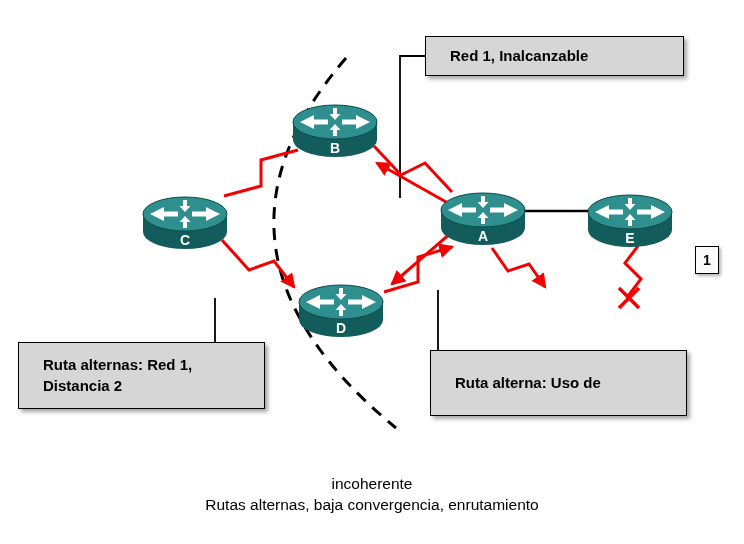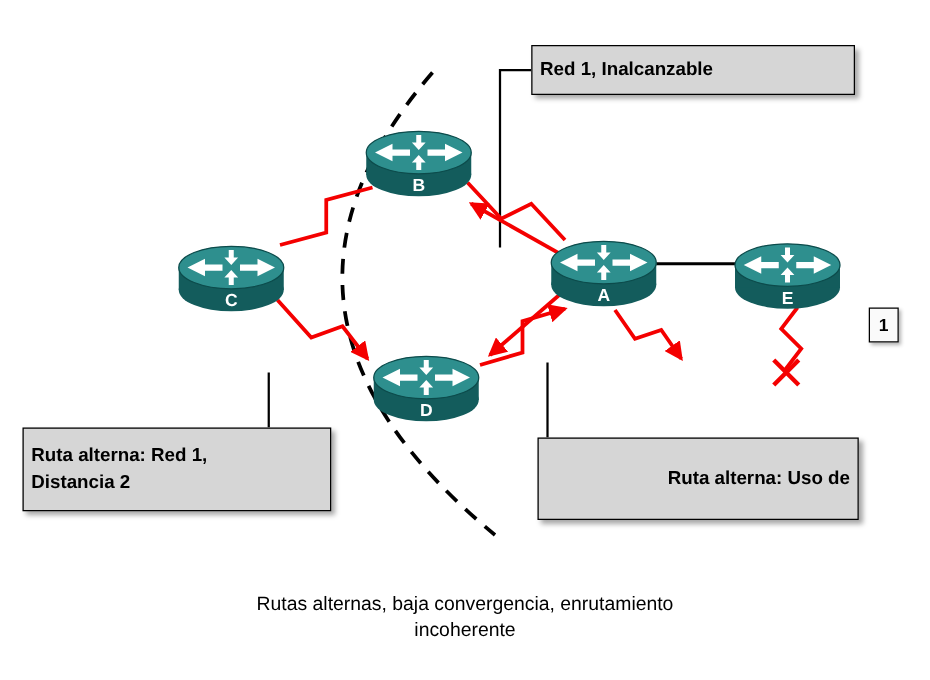--- a/index.html
+++ b/index.html
@@ -6,25 +6,25 @@
   .stage{
     position:relative;width:744px;height:544px;background:#ffffff;
     font-family:"Liberation Sans",sans-serif;overflow:hidden;
   }
   .stage svg{position:absolute;left:0;top:0;}
   .callout{
     position:absolute;background:#d6d6d6;border:1.6px solid #000;
     box-shadow:3px 3px 4px rgba(0,0,0,.35);
     font-weight:bold;font-size:15px;color:#000;
     display:flex;flex-direction:column;justify-content:center;
-    padding:6px 6px;box-sizing:border-box;line-height:1.35;
+    padding:6px 24px;box-sizing:border-box;line-height:1.35;
   }
   #callout-top{left:425px;top:36px;width:259px;height:40px;}
   #callout-left{left:18px;top:342px;width:247px;height:67px;}
-  #callout-right{left:430px;top:350px;width:257px;height:66px;text-align:right;}
+  #callout-right{left:430px;top:350px;width:257px;height:66px;}
   .badge{
     position:absolute;left:695px;top:246px;width:22px;height:26px;
     background:#fafafa;border:1.6px solid #000;box-shadow:2px 2px 3px rgba(0,0,0,.3);
     font-weight:bold;font-size:14px;color:#000;
     display:flex;align-items:center;justify-content:center;
   }
   .caption{
     position:absolute;left:0;top:474px;width:744px;text-align:center;
     font-size:15.5px;color:#000;line-height:1.35;
   }
@@ -95,28 +95,28 @@
       <use href="#router"></use>
       <text class="router-label" x="0" y="31">E</text>
     </g>
   </svg>
 
   <div class="callout" id="callout-top">
     <div>Red 1, Inalcanzable</div>
   </div>
 
   <div class="callout" id="callout-left">
-    <div>Ruta alterna: Red 1,</div>
+    <div>Ruta alternas: Red 1,</div>
     <div>Distancia 2</div>
   </div>
 
   <div class="callout" id="callout-right">
     <div>Ruta alterna: Uso de</div>
   </div>
 
   <div class="badge">1</div>
 
   <div class="caption">
+    <div>incoherente</div>
     <div>Rutas alternas, baja convergencia, enrutamiento</div>
-    <div>incoherente</div>
   </div>
 
 </div>
 
 </body></html>

